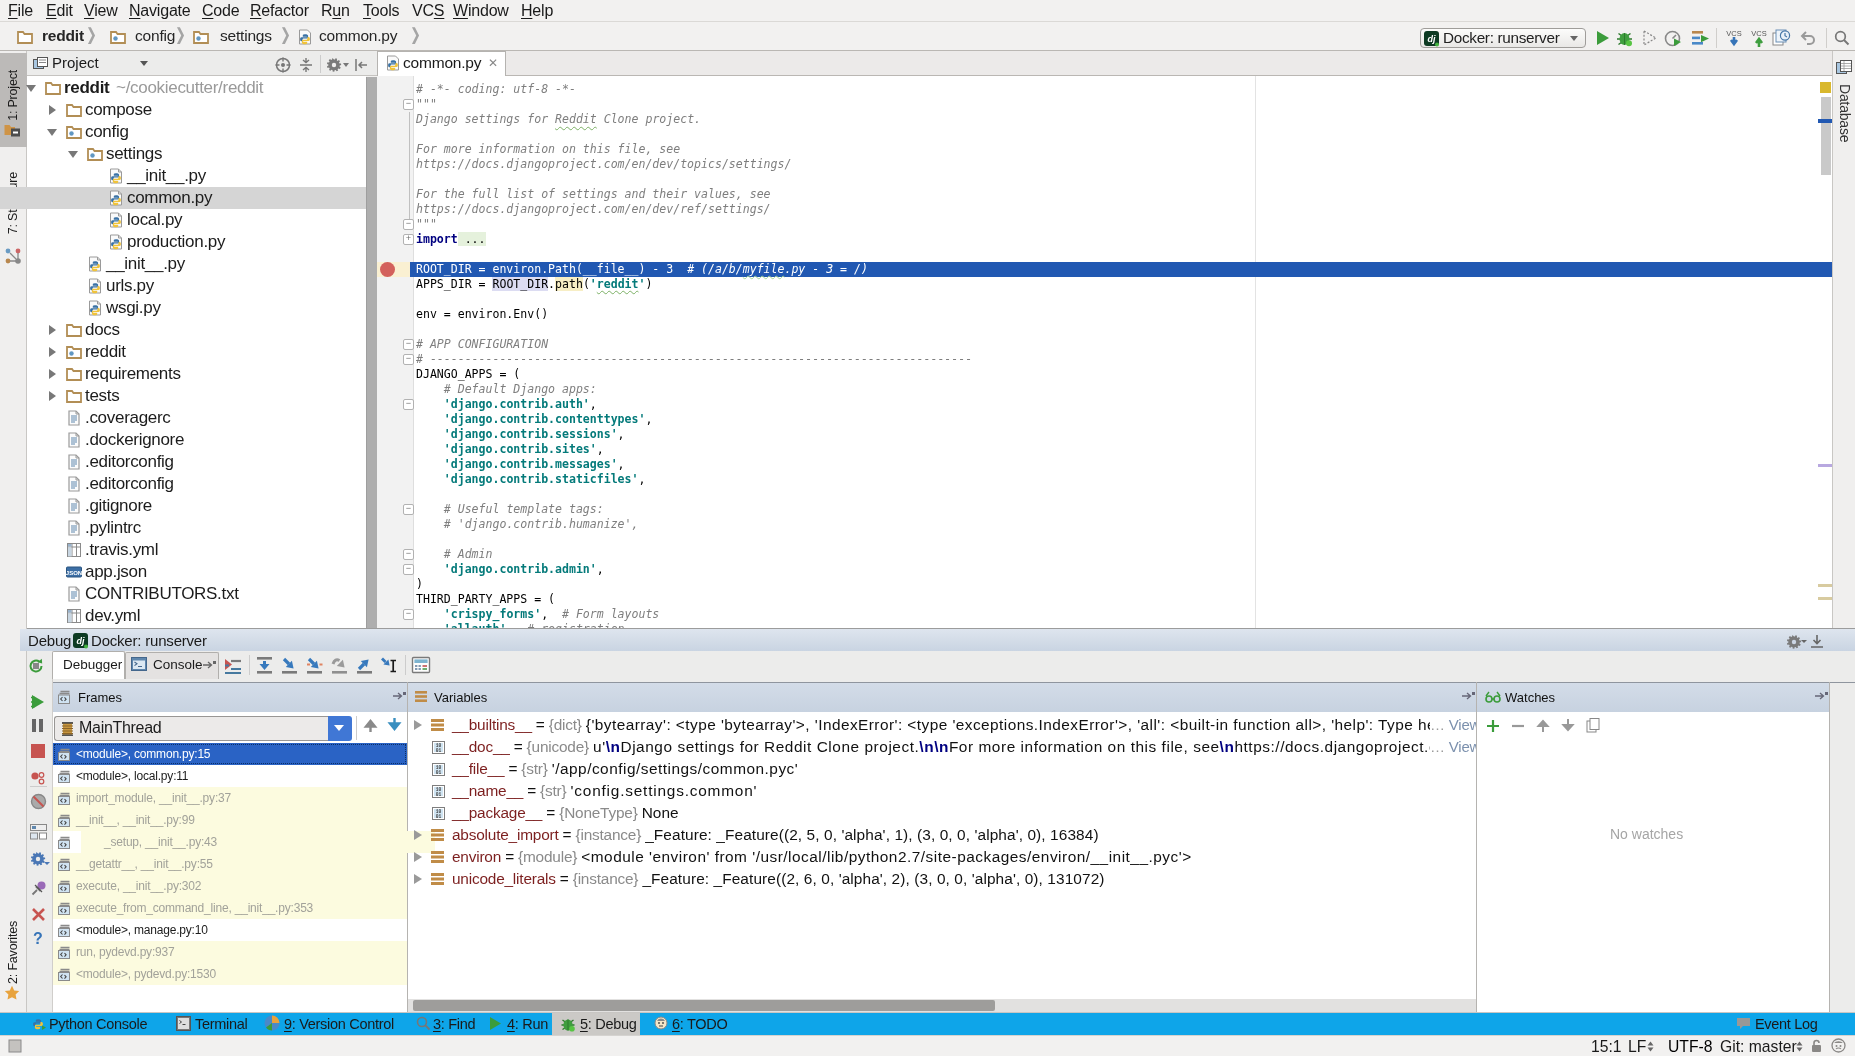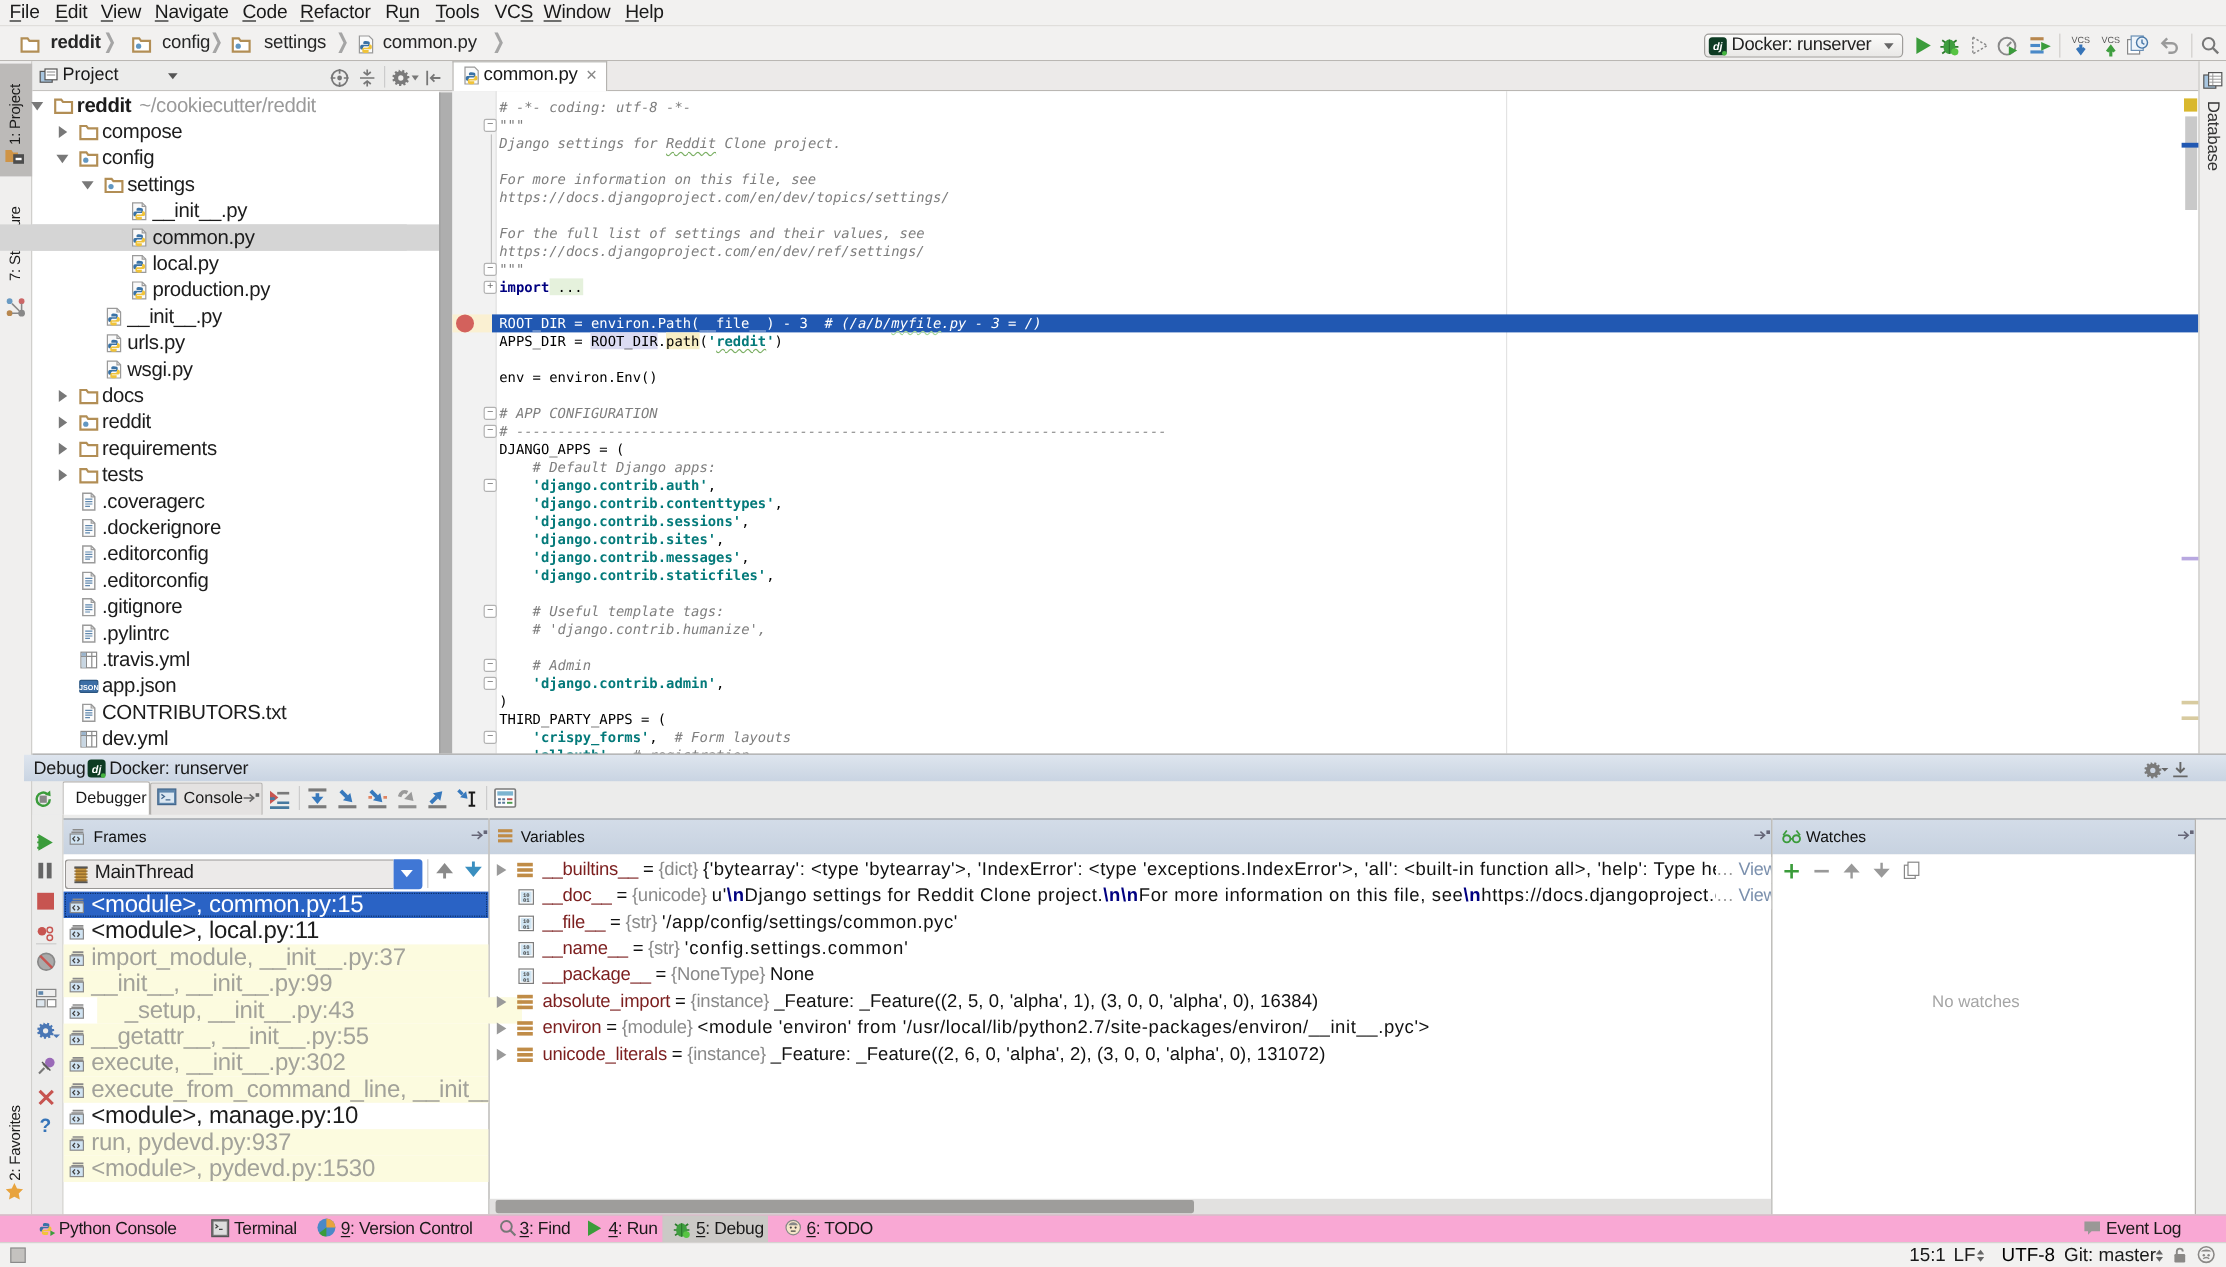--- a/index.html
+++ b/index.html
@@ -57,34 +57,34 @@
 #dtab1 .t { position:absolute; left:10px; top:5px; font-size:13.5px; color:#1a1a1a; }
 #dtab2 { left:125px; top:652px; width:94px; height:27px; background:#e4e2e1; border:1px solid #b1afac; border-bottom:none; border-radius:2px 2px 0 0;}
 #dtab2 .t { position:absolute; left:27px; top:4px; font-size:13.5px; color:#1a1a1a; }
 #lstrip2 { left:27px; top:679px; width:26px; height:333px; background:#ececeb; border-right:1px solid #d0cecb; }
 .phdr { position:absolute; top:682px; height:30px; background:linear-gradient(#d3dce8,#c7d2e0); border-top:1px solid #8f959e; }
 .phdr .t { position:absolute; top:7px; font-size:13px; color:#111; }
 #frames { left:53px; top:712px; width:354px; height:300px; background:#fff; }
 #vars { left:408px; top:712px; width:1068px; height:300px; background:#fff; }
 #watches { left:1477px; top:712px; width:352px; height:300px; background:#fff; }
 .vsep { position:absolute; width:1px; background:#b5b3b0; }
-.frow { position:absolute; left:0; width:354px; height:22px; line-height:22px; font-size:20px; letter-spacing:-0.2px; color:#1c1c1c; white-space:pre; overflow:hidden;}
+.frow { position:absolute; left:0; width:354px; height:22px; line-height:22px; font-size:12px; letter-spacing:-0.2px; color:#1c1c1c; white-space:pre; overflow:hidden;}
 .fyellow { background:#fcfbdf; color:#a2a29a; }
 .vrow { position:absolute; left:0; width:1068px; height:22px; line-height:22px; font-size:15.4px; letter-spacing:-0.2px; color:#111; white-space:pre; overflow:hidden; }
 .vname { color:#7c1f1f; }
 .vtype { color:#8a8a8a; }
 .vnl { color:#000080; font-weight:bold; }
 .view { position:absolute; top:0; font-size:15px; color:#7b90ad; background:#fff; }
 #mthread { left:54px; top:716px; width:274px; height:25px; border:1px solid #989694; border-right:none; border-radius:3px 0 0 3px; background:#eceae9; }
 #mthread .t { position:absolute; left:24px; top:2px; font-size:16px; letter-spacing:-0.3px; color:#1c1c1c; }
 #mtbtn { left:328px; top:716px; width:24px; height:25px; background:#4077d5; border-radius:0 3px 3px 0; }
 
 #hscroll { left:408px; top:999px; width:1068px; height:13px; background:#e2e1e0; }
 #hthumb { left:413px; top:1000px; width:582px; height:11px; background:#9e9d9b; border-radius:2px;}
-#status1 { left:0; top:1012px; width:1855px; height:23px; background:#f9a8d4; border-top:1px solid #c8c6c3; }
+#status1 { left:0; top:1012px; width:1855px; height:23px; background:#0ea5e9; border-top:1px solid #c8c6c3; }
 #status1 span { z-index:2; position:absolute; top:3px; font-size:14.5px; color:#1a1a1a; letter-spacing:-0.3px;}
 #status2 { left:0; top:1035px; width:1855px; height:21px; background:#f2f1f0; border-top:1px solid #d5d3d0; }
 #status2 span { position:absolute; top:2px; font-size:15.7px; color:#1a1a1a; letter-spacing:0px;}
 u { text-decoration-thickness:1px; text-underline-offset:2px; }
 </style></head>
 <body>
 
 <div class="abs" id="menubar">
 <span style="left:8px"><u>F</u>ile</span>
 <span style="left:46px"><u>E</u>dit</span>

